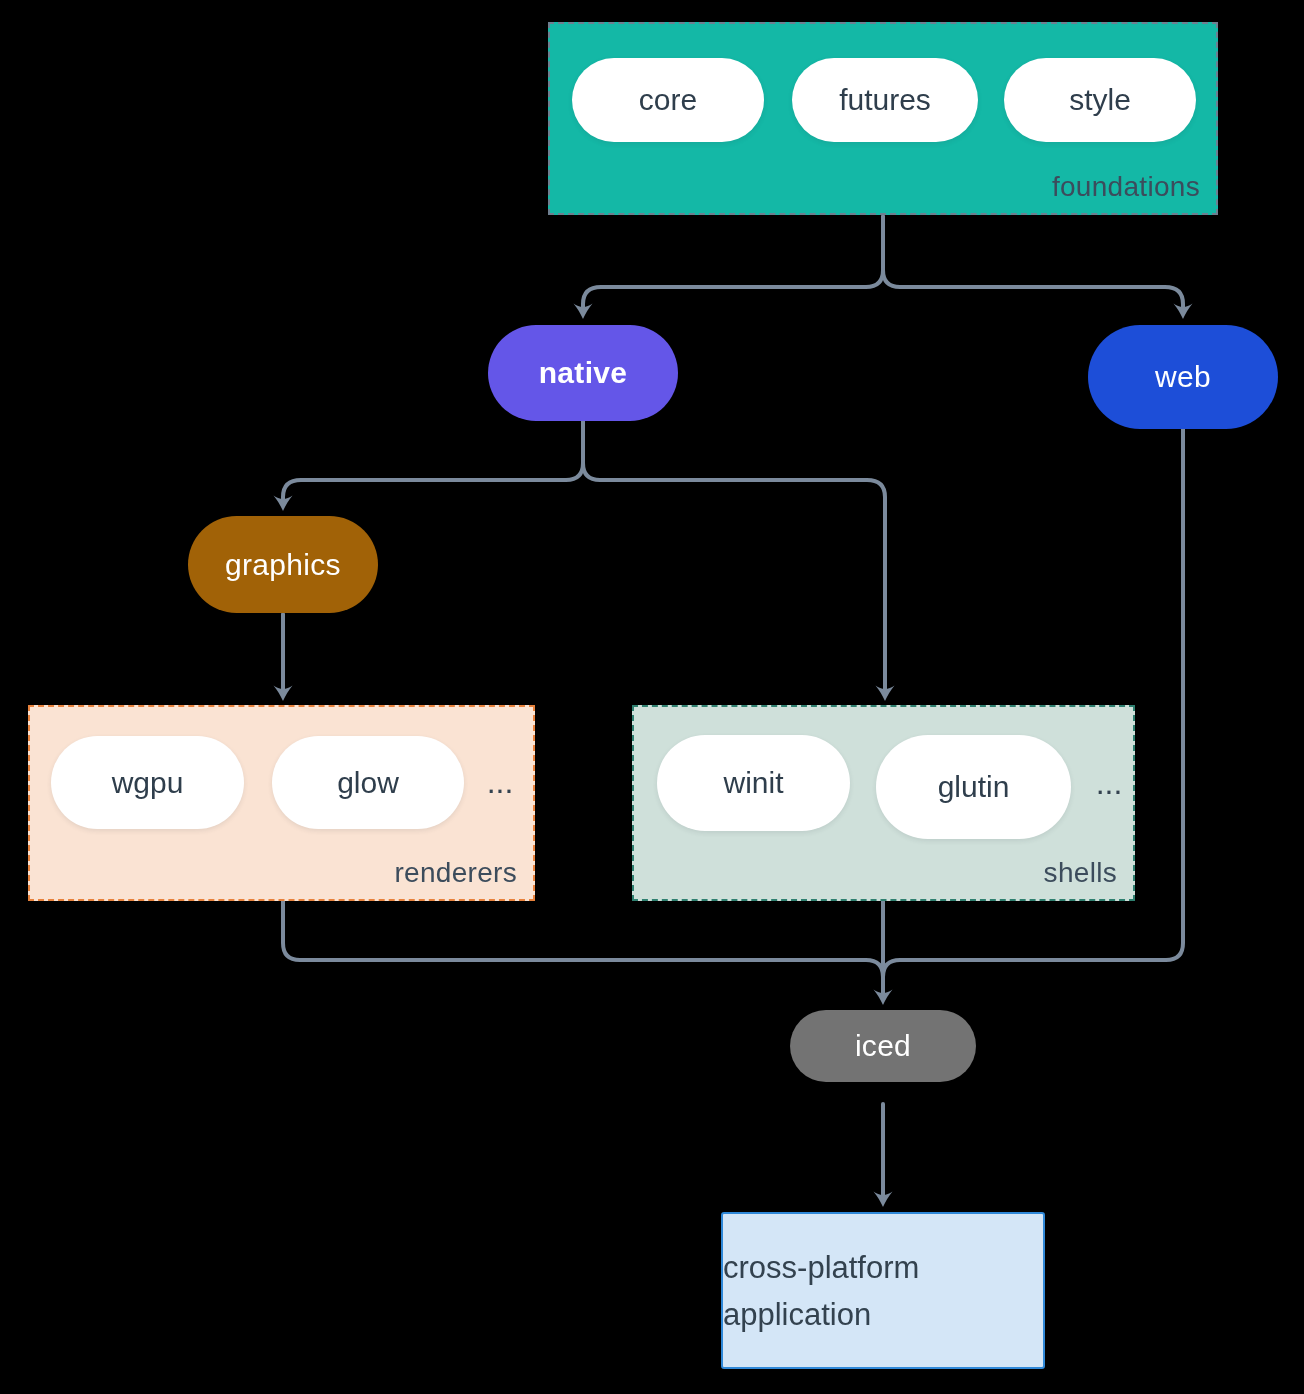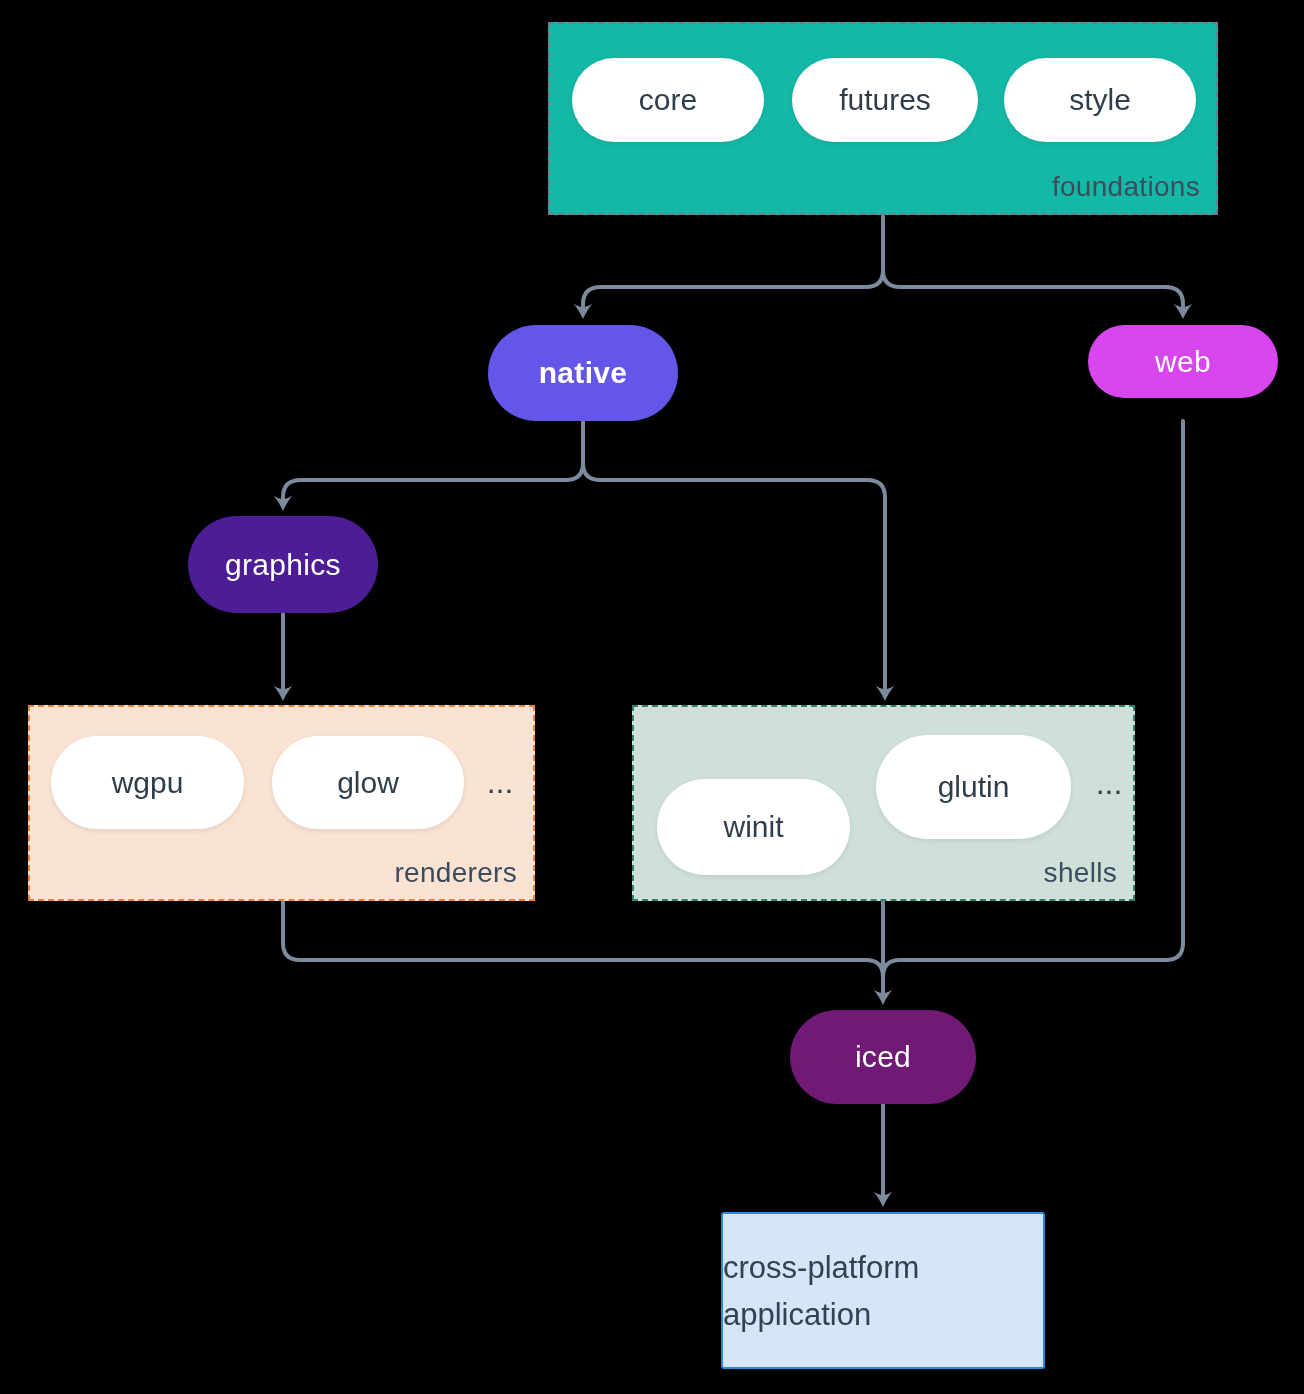--- a/index.html
+++ b/index.html
@@ -28,31 +28,31 @@
     position:absolute;display:flex;align-items:center;justify-content:center;
     font-size:32px;color:#33424f;
   }
 
   #group-foundations{left:548px;top:22px;width:670px;height:193px;background:#14b8a6;border:2px dashed #6e7f90;}
   #pill-core   {left:22px; top:34px;width:192px;height:84px;}
   #pill-futures{left:242px;top:34px;width:186px;height:84px;}
   #pill-style  {left:454px;top:34px;width:192px;height:84px;}
 
   #node-native  {left:488px; top:325px;width:190px;height:96px;background:#6456e8;font-weight:bold;}
-  #node-web     {left:1088px;top:325px;width:190px;height:73px;background:#d946ef;}
-  #node-graphics{left:188px; top:516px;width:190px;height:97px;background:#4c1d95;}
-  #node-iced    {left:790px; top:1010px;width:186px;height:94px;background:#701a75;}
+  #node-web     {left:1088px;top:325px;width:190px;height:104px;background:#1d4ed8;}
+  #node-graphics{left:188px; top:516px;width:190px;height:97px;background:#a16207;}
+  #node-iced    {left:790px; top:1010px;width:186px;height:72px;background:#737373;}
 
   #group-renderers{left:28px;top:705px;width:507px;height:196px;background:#fae3d3;border:2px dashed #e8823c;}
   #pill-wgpu{left:21px; top:29px;width:193px;height:93px;}
   #pill-glow{left:242px;top:29px;width:192px;height:93px;}
   #renderers-ellipsis{left:440px;top:29px;width:60px;height:93px;}
 
   #group-shells{left:632px;top:705px;width:503px;height:196px;background:#cfe0da;border:2px dashed #2f8070;}
-  #pill-winit {left:23px; top:28px;width:193px;height:96px;margin-top:44px;}
+  #pill-winit {left:23px; top:28px;width:193px;height:96px;}
   #pill-glutin{left:242px;top:28px;width:195px;height:104px;}
   #shells-ellipsis{left:445px;top:28px;width:60px;height:96px;}
 
   #node-application{
     position:absolute;left:721px;top:1212px;width:324px;height:157px;box-sizing:border-box;
     background:#d4e6f7;border:2px solid #2f88d8;border-radius:3px;
     display:flex;flex-direction:column;align-items:flex-start;justify-content:center;
     font-size:31px;line-height:47px;color:#33424f;text-align:center;
   }
 </style>

